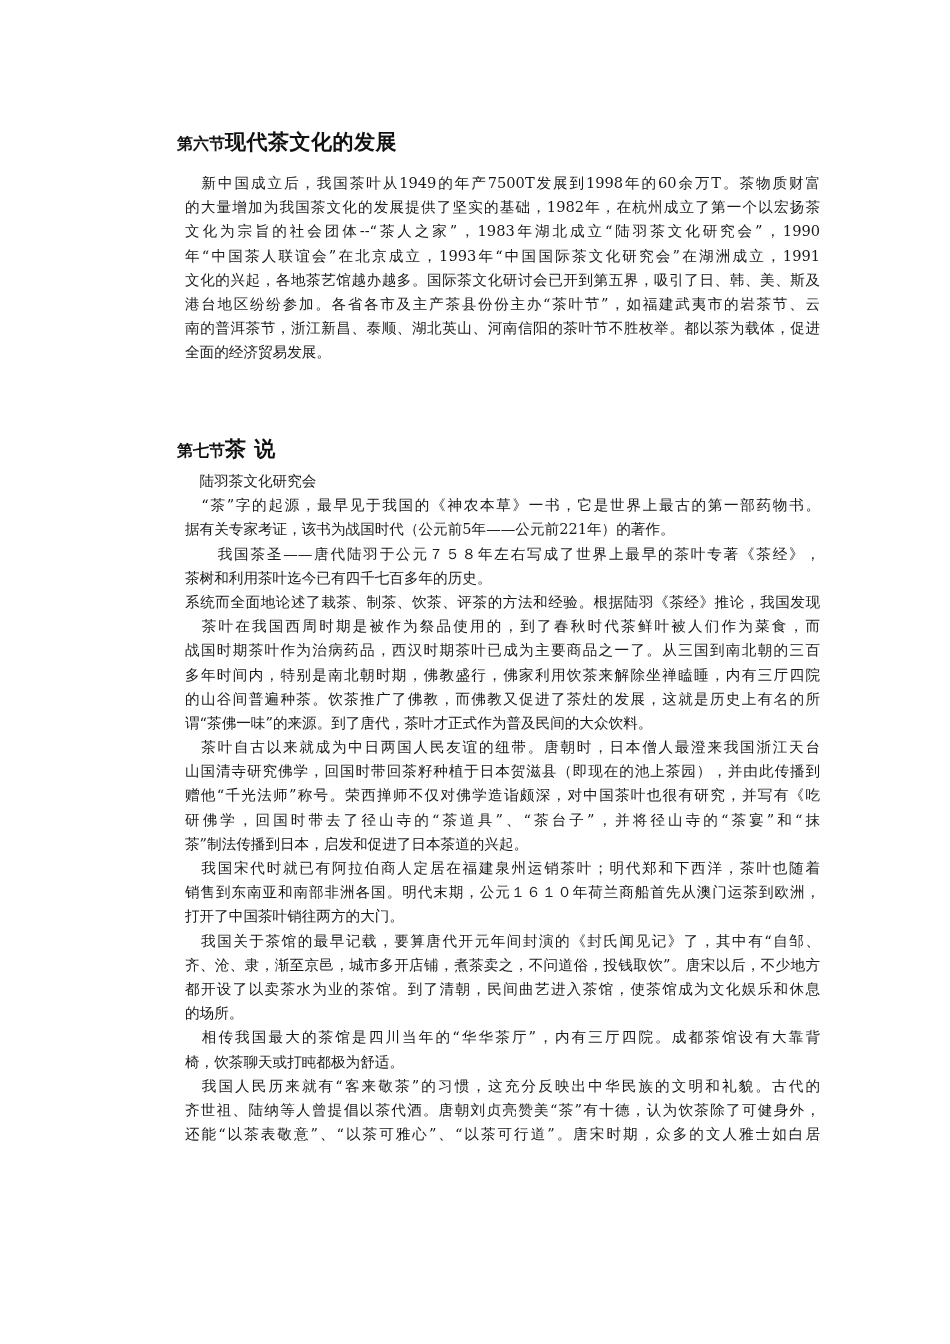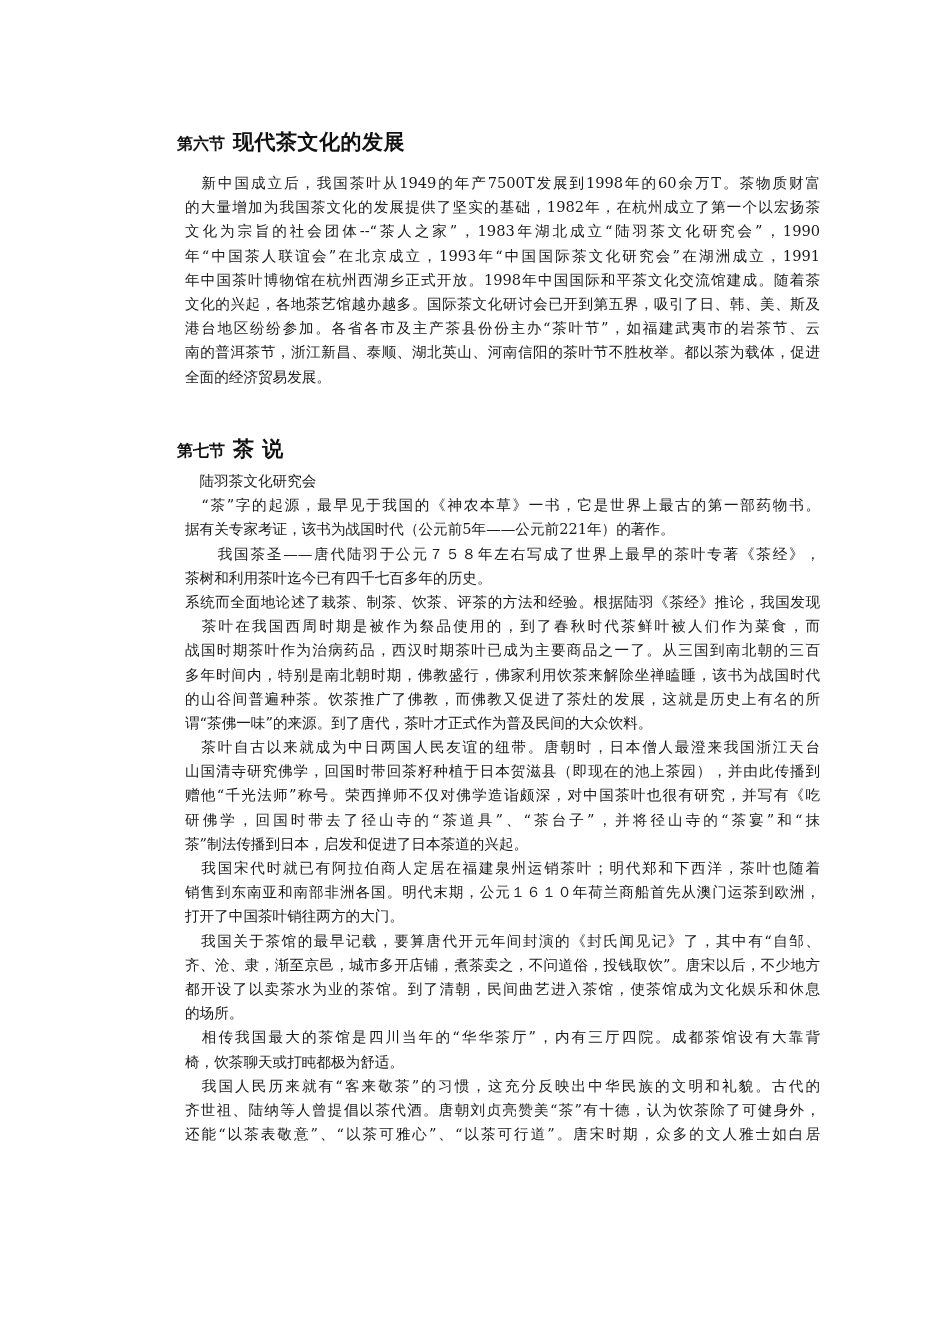--- a/index.html
+++ b/index.html
@@ -24,21 +24,20 @@
     .heading {
       position: absolute;
       left: 0;
       white-space: nowrap;
       font-family: "DejaVu Sans", "Liberation Sans", sans-serif;
       color: #111;
     }
     .heading .num {
       font-size: 16px;
       font-weight: bold;
-      margin-right: 8px;
     }
     .heading .title {
       font-size: 21px;
       font-weight: bold;
       letter-spacing: 0.5px;
     }
     .h6 { top: 128px; }
     .h7 { top: 435px; }
     .block {
       position: absolute;
@@ -68,41 +67,40 @@
 
   <div class="heading h6">
     <span class="num">第六节</span><span class="title">现代茶文化的发展</span>
   </div>
 
   <div class="block b1">
     <span class="line">　新中国成立后，我国茶叶从1949的年产7500T发展到1998年的60余万T。茶物质财富</span>
     <span class="line">的大量增加为我国茶文化的发展提供了坚实的基础，1982年，在杭州成立了第一个以宏扬茶</span>
     <span class="line">文化为宗旨的社会团体--“茶人之家”，1983年湖北成立“陆羽茶文化研究会”，1990</span>
     <span class="line">年“中国茶人联谊会”在北京成立，1993年“中国国际茶文化研究会”在湖洲成立，1991</span>
-    <span class="line">年中国茶叶博物馆在杭州西湖乡正式开放。1998年中国国际和平茶文化交流馆建成。随着茶</span>
     <span class="line">文化的兴起，各地茶艺馆越办越多。国际茶文化研讨会已开到第五界，吸引了日、韩、美、斯及</span>
     <span class="line">港台地区纷纷参加。各省各市及主产茶县份份主办“茶叶节”，如福建武夷市的岩茶节、云</span>
     <span class="line">南的普洱茶节，浙江新昌、泰顺、湖北英山、河南信阳的茶叶节不胜枚举。都以茶为载体，促进</span>
     <span class="line last">全面的经济贸易发展。</span>
   </div>
 
   <div class="heading h7">
     <span class="num">第七节</span><span class="title">茶 说</span>
   </div>
 
   <div class="block b2">
     <span class="line last">　陆羽茶文化研究会</span>
     <span class="line">　“茶”字的起源，最早见于我国的《神农本草》一书，它是世界上最古的第一部药物书。</span>
     <span class="line last">据有关专家考证，该书为战国时代（公元前5年——公元前221年）的著作。</span>
     <span class="line">　　我国茶圣——唐代陆羽于公元７５８年左右写成了世界上最早的茶叶专著《茶经》，</span>
     <span class="line last">茶树和利用茶叶迄今已有四千七百多年的历史。</span>
     <span class="line">系统而全面地论述了栽茶、制茶、饮茶、评茶的方法和经验。根据陆羽《茶经》推论，我国发现</span>
     <span class="line">　茶叶在我国西周时期是被作为祭品使用的，到了春秋时代茶鲜叶被人们作为菜食，而</span>
     <span class="line">战国时期茶叶作为治病药品，西汉时期茶叶已成为主要商品之一了。从三国到南北朝的三百</span>
-    <span class="line">多年时间内，特别是南北朝时期，佛教盛行，佛家利用饮茶来解除坐禅瞌睡，该书为战国时代</span>
+    <span class="line">多年时间内，特别是南北朝时期，佛教盛行，佛家利用饮茶来解除坐禅瞌睡，内有三厅四院</span>
     <span class="line">的山谷间普遍种茶。饮茶推广了佛教，而佛教又促进了茶灶的发展，这就是历史上有名的所</span>
     <span class="line last">谓“茶佛一味”的来源。到了唐代，茶叶才正式作为普及民间的大众饮料。</span>
     <span class="line">　茶叶自古以来就成为中日两国人民友谊的纽带。唐朝时，日本僧人最澄来我国浙江天台</span>
     <span class="line">山国清寺研究佛学，回国时带回茶籽种植于日本贺滋县（即现在的池上茶园），并由此传播到</span>
     <span class="line">赠他“千光法师”称号。荣西掸师不仅对佛学造诣颇深，对中国茶叶也很有研究，并写有《吃</span>
     <span class="line">研佛学，回国时带去了径山寺的“茶道具”、“茶台子”，并将径山寺的“茶宴”和“抹</span>
     <span class="line last">茶”制法传播到日本，启发和促进了日本茶道的兴起。</span>
     <span class="line">　我国宋代时就已有阿拉伯商人定居在福建泉州运销茶叶；明代郑和下西洋，茶叶也随着</span>
     <span class="line">销售到东南亚和南部非洲各国。明代末期，公元１６１０年荷兰商船首先从澳门运茶到欧洲，</span>
     <span class="line last">打开了中国茶叶销往两方的大门。</span>

